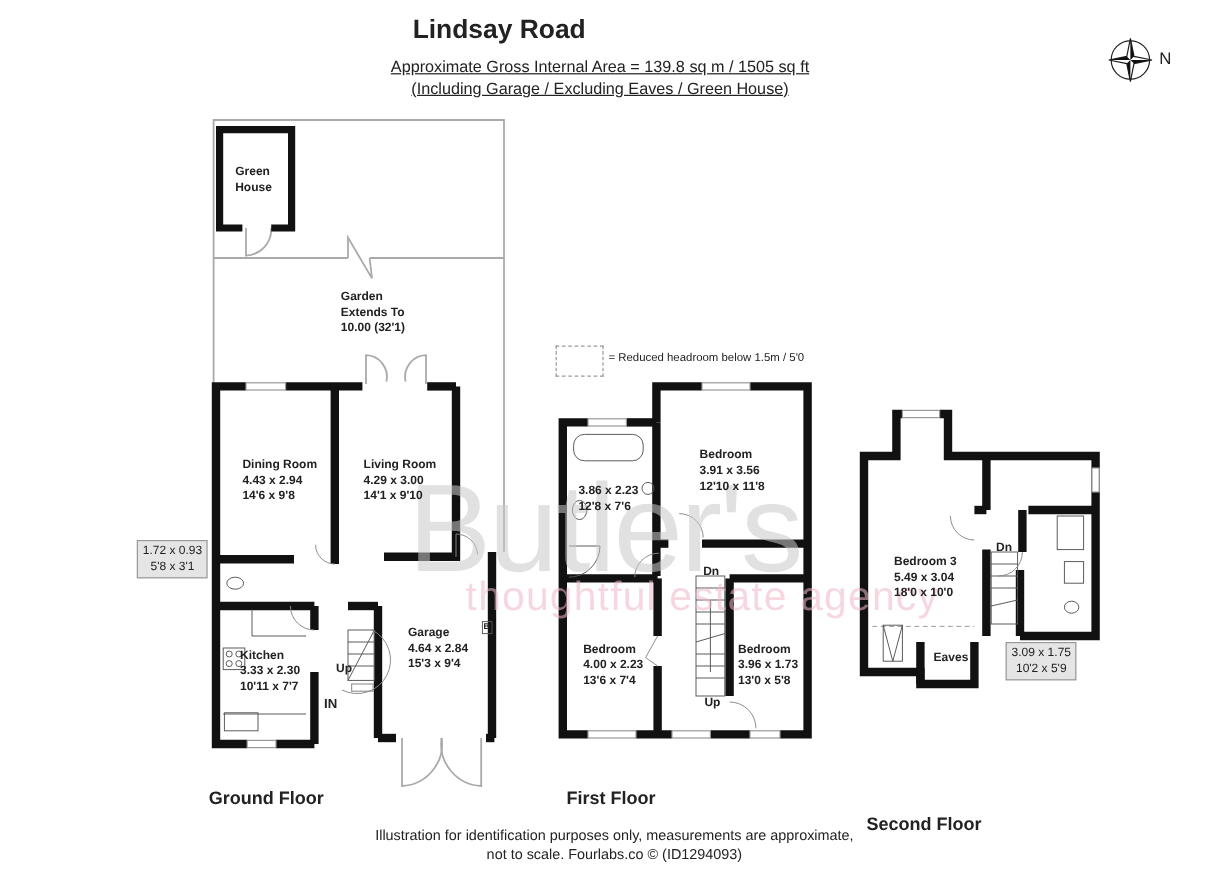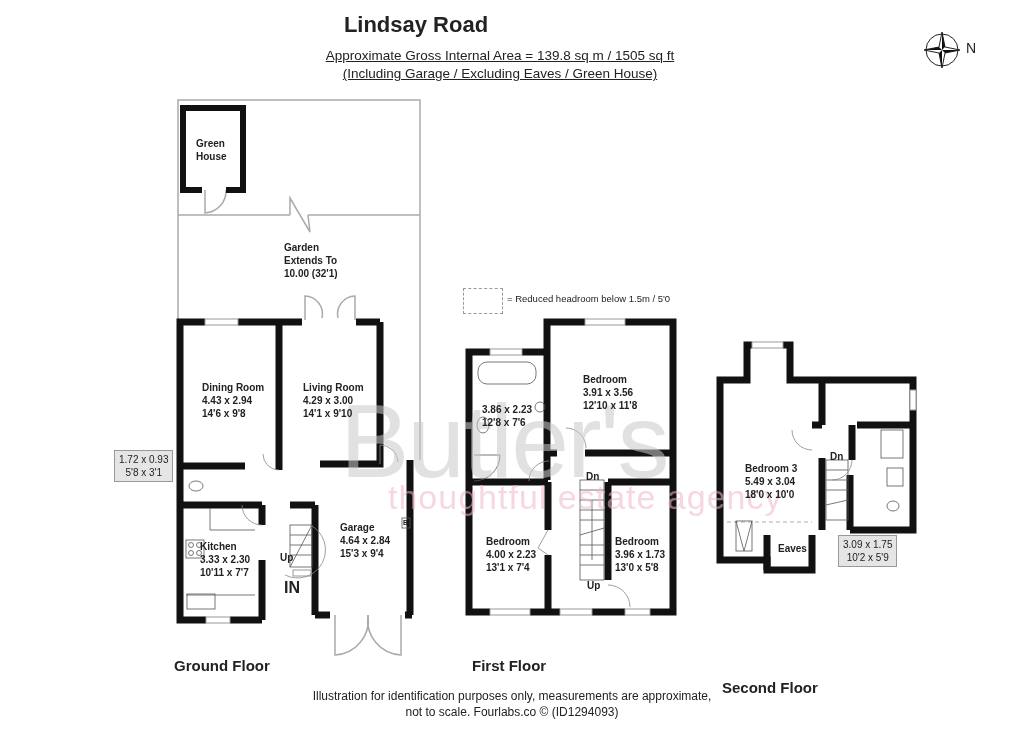--- a/index.html
+++ b/index.html
@@ -219,36 +219,36 @@
 <div class="lbl" style="left:340px;top:521px;">
   <span>Garage</span>
     <span>4.64 x 2.84</span>
     <span>15'3 x 9'4</span>
 </div>
 <div class="callout" style="left:114px;top:450px;">
   <span style="display:block">1.72 x 0.93</span>
     <span style="display:block">5'8 x 3'1</span>
 </div>
 <div class="lbl" style="left:280px;top:551px;">Up</div>
-<div class="lbl" style="left:284px;top:581px;font-size:16px;">IN</div>
+<div class="lbl" style="left:270px;top:581px;font-size:11px;">IN</div>
 <div class="lbl" style="left:403px;top:518px;font-size:7px;line-height:10px;">B</div>
 
 <div class="lbl" style="left:482px;top:403px;">
   <span>3.86 x 2.23</span>
     <span>12'8 x 7'6</span>
 </div>
 <div class="lbl" style="left:583px;top:373px;">
   <span>Bedroom</span>
     <span>3.91 x 3.56</span>
     <span>12'10 x 11'8</span>
 </div>
 <div class="lbl" style="left:486px;top:535px;">
   <span>Bedroom</span>
     <span>4.00 x 2.23</span>
-    <span>13'1 x 7'4</span>
+    <span>13'6 x 7'4</span>
 </div>
 <div class="lbl" style="left:615px;top:535px;">
   <span>Bedroom</span>
     <span>3.96 x 1.73</span>
     <span>13'0 x 5'8</span>
 </div>
 <div class="lbl" style="left:586px;top:470px;">Dn</div>
 <div class="lbl" style="left:587px;top:579px;">Up</div>
 
 <div class="lbl" style="left:745px;top:462px;">

